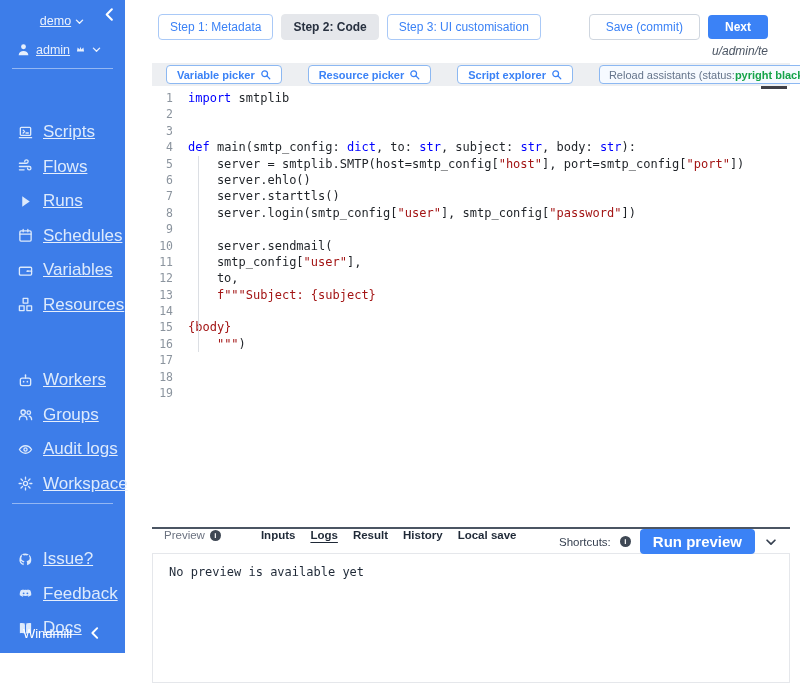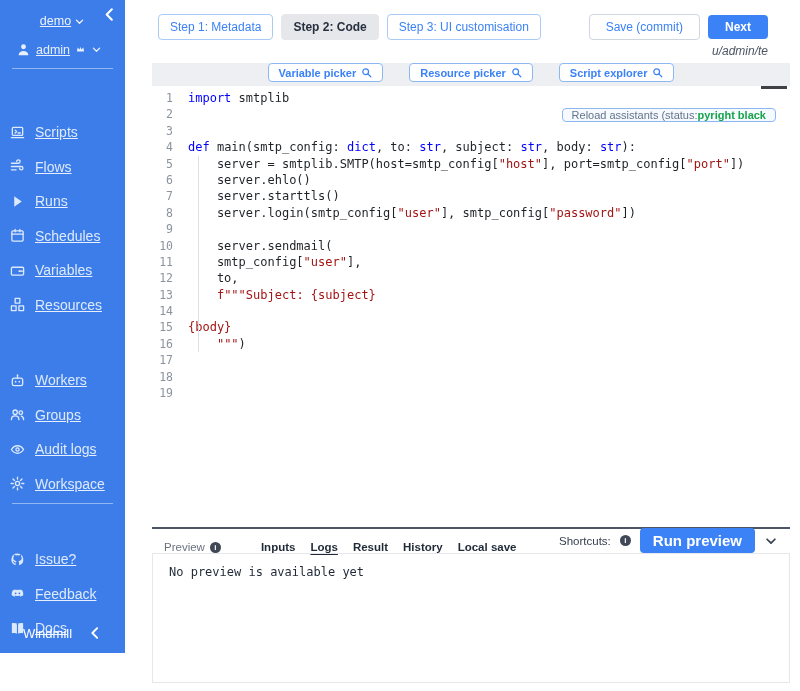--- a/index.html
+++ b/index.html
@@ -15,22 +15,22 @@
   .sidebar{position:absolute; left:0; top:0; width:125px; height:653px;
     background:var(--sidebar-bg); color:#e7effc;text-decoration:underline;}
   .collapse-top{position:absolute; right:7px; top:7px; width:18px; height:18px;
     background:none; border:none; color:#fff; cursor:pointer; padding:0;}
   .ws-row{margin-top:14px; text-align:center; font-size:12.5px; color:#eef4fd;
     display:flex; justify-content:center; align-items:center; gap:3px; cursor:pointer;}
   .user-row{margin:14px 0 0 16px; font-size:12.5px; display:flex; align-items:center; gap:5px; cursor:pointer;}
   .sb-divider{border:none; border-top:1px solid rgba(255,255,255,.45); margin:11px 12px 0 12px;}
   .nav1{margin-top:46px;} .nav2{margin-top:41px;} .nav3{margin-top:38px;}
   .nav-divider{border:none; border-top:1px solid rgba(255,255,255,.45); margin:2px 12px 0 12px;}
-  .nav-item{height:34.5px; display:flex; align-items:center; gap:10px; padding-left:10px;
-    font-size:14px; color:#ddeafc; cursor:pointer;}
+  .nav-item{height:34.5px; display:flex; align-items:center; gap:10px; padding-left:18px;
+    font-size:17px; color:#ddeafc; cursor:pointer;}
   .brand-row{position:absolute; bottom:0; left:0; width:100%; height:40px;
     display:flex; align-items:center; justify-content:center; gap:16px; font-size:13px; color:#fff;}
   .icon{display:inline-flex; width:15px; height:15px; flex:none; align-items:center; justify-content:center;}
   .icon svg{width:15px; height:15px; stroke:currentColor; fill:none; stroke-width:1.4;
     stroke-linecap:round; stroke-linejoin:round;}
   .icon.small{width:11px;height:11px;} .icon.small svg{width:11px;height:11px;}
 
   
   .main{position:absolute; left:152px; top:0; width:638px; height:691px;}
   .header-row{display:flex; align-items:center; gap:8px; margin-top:14px; padding:0 22px 0 6px;}
@@ -40,42 +40,42 @@
     color:#27303f; font-weight:700;}
   .actions{margin-left:auto; display:flex; gap:8px;align-items:center;}
   .save-btn{font-size:12px; padding:5px 16px; border-radius:4px; border:1px solid #cfd6df;
     background:#fff; color:var(--accent); cursor:pointer;}
   .next-btn{font-size:12px; font-weight:700; padding:5px 17px; border-radius:4px;
     border:none; background:var(--accent); color:#fff; cursor:pointer;}
   .path-row{text-align:right; padding-right:22px; margin-top:4px; font-size:12px;
     font-style:italic; color:#4b5563;}
 
   .ed-toolbar{margin-top:5px; height:23px; background:#edeff2; display:flex;
-    align-items:center; padding:0 14px; gap:26px;flex-direction:column;}
+    align-items:center; padding:0 14px; gap:26px;}
   .picker-btn{height:19px; display:flex; align-items:center; gap:5px; padding:0 10px;
     border:1px solid #8cb8f2; border-radius:4px; background:#fff; color:var(--accent);
     font-size:11px; font-weight:600; cursor:pointer; white-space:nowrap;}
   .picker-btn .icon svg{stroke-width:1.8;}
   .reload-btn{height:19px; display:flex; align-items:center; padding:0 9px; margin-left:auto;
     border:1px solid #8cb8f2; border-radius:4px; background:#f6faff; font-size:11px;
     cursor:pointer; white-space:nowrap; color:#64748b;}
   .reload-btn .status{color:var(--status-green); font-weight:600;}
 
   .editor{position:relative; height:441px; padding-top:4px;
     font-family:"DejaVu Sans Mono", monospace; font-size:12px; overflow:hidden;}
   .code-row{display:flex; height:16.4px; line-height:16.4px;}
   .ln{width:27px; text-align:right; padding-right:6px; color:#8b949e; font-size:11.5px; flex:none;}
   .lc{padding-left:9px; white-space:pre; color:#1f2328;}
   .lc .k{color:var(--keyword);} .lc .s{color:var(--string);}
   .indent-guide{position:absolute; left:46px; top:69.6px; height:196.8px;
     border-left:1px solid #dcdfe4;}
   .scroll-dash{position:absolute; right:3px; top:0; width:26px; height:3px; background:#3f3f46;}
 
   .pv-header{height:27px; border-top:2px solid #4b5563; border-bottom:1px solid #e5e7eb;
-    display:flex; align-items:flex-end; padding:0 12px; font-size:11.5px; background:#fff;}
+    display:flex; align-items:flex-start; padding:0 12px; font-size:11.5px; background:#fff;}
   .pv-title{color:#6b7280; display:flex; align-items:center; gap:5px;}
   .pv-tabs{display:flex; gap:15px; margin-left:40px;}
   .pv-tab{font-weight:700; color:#1f2937; background:none; border:none; font-size:11.5px;
     cursor:pointer; padding:0;}
   .pv-tab.active{text-decoration:underline; text-underline-offset:3px;}
   .pv-right{margin-left:auto; display:flex; align-items:center; gap:9px; color:#374151;}
   .run-btn{background:var(--accent); color:#fff; border:none; border-radius:4px;
     font-size:15px; font-weight:700; padding:4px 13px; cursor:pointer;}
   .info-dot{display:inline-flex; width:11px; height:11px; border-radius:50%;
     background:#3f4854; color:#fff; font-size:8px; font-weight:700;

